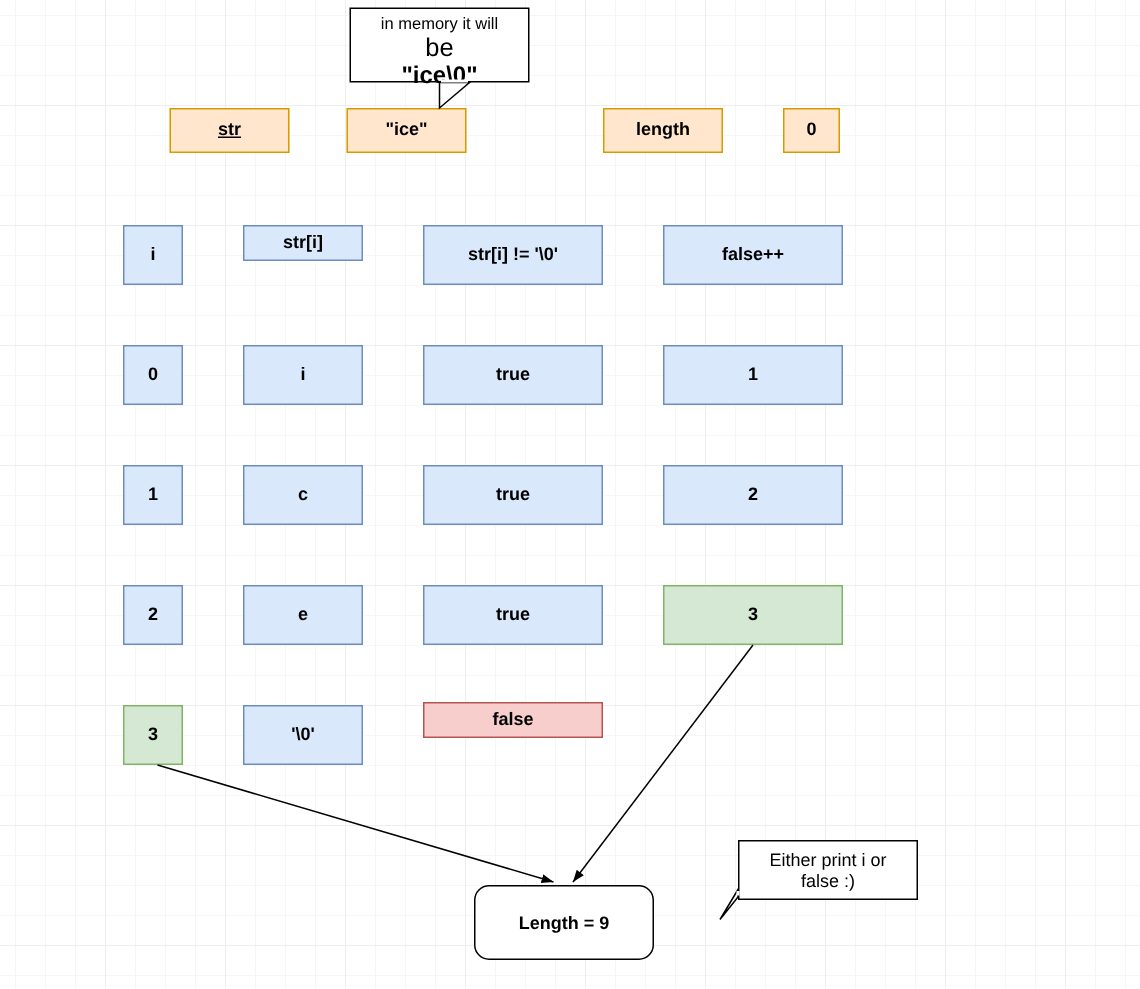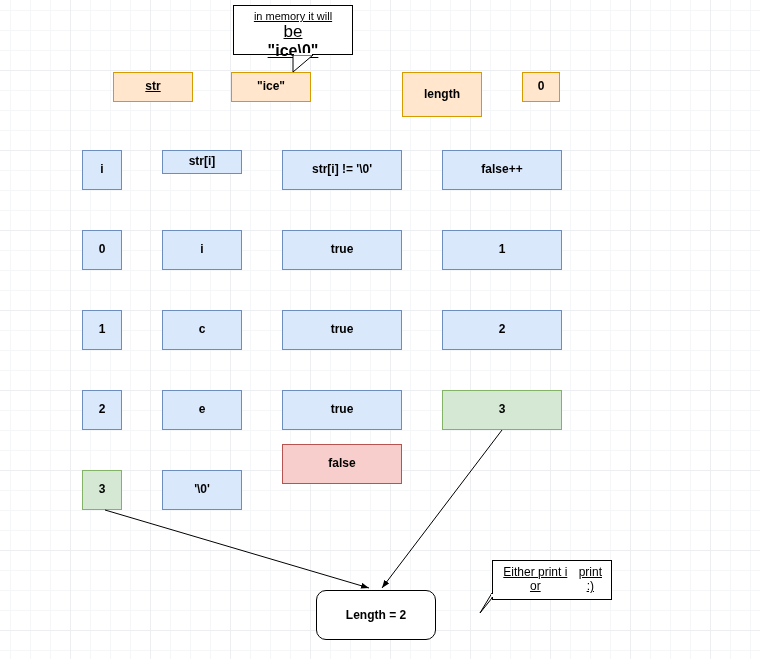--- a/index.html
+++ b/index.html
@@ -39,41 +39,40 @@
   .result{
     position:absolute;
     background:#fff;border:1px solid #000;border-radius:10px;
     display:flex;align-items:center;justify-content:center;
     font-weight:bold;box-sizing:border-box;
   }
   .callout{
     position:absolute;background:#fff;border:1px solid #000;
     box-sizing:border-box;text-align:center;
     padding:4px;
-    text-decoration:underline;
   }
   .callout .line1{font-size:11px;}
   .callout .line2{font-size:17px;}
   .callout .big{font-size:16px;font-weight:bold;}
   svg.arrows{position:absolute;inset:0;pointer-events:none;}
 </style>
 </head>
 <body>
 
 <div class="grid"></div>
 
 <div class="callout" style="left:233px;top:5px;width:120px;height:50px;">
   <div class="line1">in memory it will</div>
   <div class="line2">be</div>
   <div class="big">"ice\0"</div>
 </div>
 
 <div class="box orange" style="left:113px;top:72px;width:80px;height:30px;text-decoration:underline;">str</div>
 <div class="box orange" style="left:231px;top:72px;width:80px;height:30px;">"ice"</div>
-<div class="box orange" style="left:402px;top:72px;width:80px;height:45px;">length</div>
+<div class="box orange" style="left:402px;top:72px;width:80px;height:30px;">length</div>
 <div class="box orange" style="left:522px;top:72px;width:38px;height:30px;">0</div>
 
 <div class="box blue" style="left:82px; top:150px;width:40px; height:40px;">i</div>
 <div class="box blue" style="left:162px;top:150px;width:80px; height:24px;">str[i]</div>
 <div class="box blue" style="left:282px;top:150px;width:120px;height:40px;">str[i] != '\0'</div>
 <div class="box blue" style="left:442px;top:150px;width:120px;height:40px;">false++</div>
 
 <div class="box blue" style="left:82px; top:230px;width:40px; height:40px;">0</div>
 <div class="box blue" style="left:162px;top:230px;width:80px; height:40px;">i</div>
 <div class="box blue" style="left:282px;top:230px;width:120px;height:40px;">true</div>
@@ -84,27 +83,27 @@
 <div class="box blue" style="left:282px;top:310px;width:120px;height:40px;">true</div>
 <div class="box blue" style="left:442px;top:310px;width:120px;height:40px;">2</div>
 
 <div class="box blue" style="left:82px; top:390px;width:40px; height:40px;">2</div>
 <div class="box blue" style="left:162px;top:390px;width:80px; height:40px;">e</div>
 <div class="box blue" style="left:282px;top:390px;width:120px;height:40px;">true</div>
 <div class="box green" style="left:442px;top:390px;width:120px;height:40px;">3</div>
 
 <div class="box green" style="left:82px; top:470px;width:40px; height:40px;">3</div>
 <div class="box blue" style="left:162px;top:470px;width:80px; height:40px;">'\0'</div>
-<div class="box red" style="left:282px;top:444px;width:120px;height:40px;">false</div>
+<div class="box red" style="left:282px;top:468px;width:120px;height:24px;">false</div>
 
-<div class="result" style="left:316px;top:590px;width:120px;height:50px;">Length = 2</div>
+<div class="result" style="left:316px;top:590px;width:120px;height:50px;">Length = 9</div>
 
-<div class="callout" style="left:492px;top:560px;width:120px;height:40px;display:flex;justify-content:center;">
+<div class="callout" style="left:492px;top:560px;width:120px;height:40px;display:flex;flex-direction:column;justify-content:center;">
   <div>Either print i or</div>
-  <div>print :)</div>
+  <div>false :)</div>
 </div>
 
 <svg class="arrows" width="760" height="659">
   <defs>
     <marker id="ah" markerWidth="10" markerHeight="10" refX="8" refY="3" orient="auto">
       <path d="M0,0 L8,3 L0,6 Z" fill="#000"></path>
     </marker>
   </defs>
 
   <polygon points="293,55 313,55 293,72" fill="#fff" stroke="#000"></polygon>

